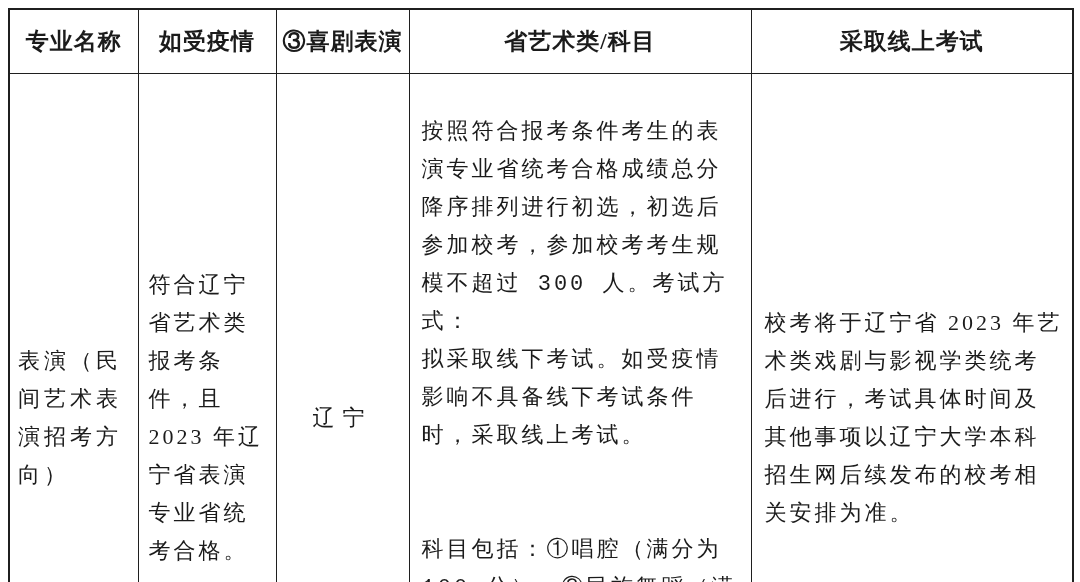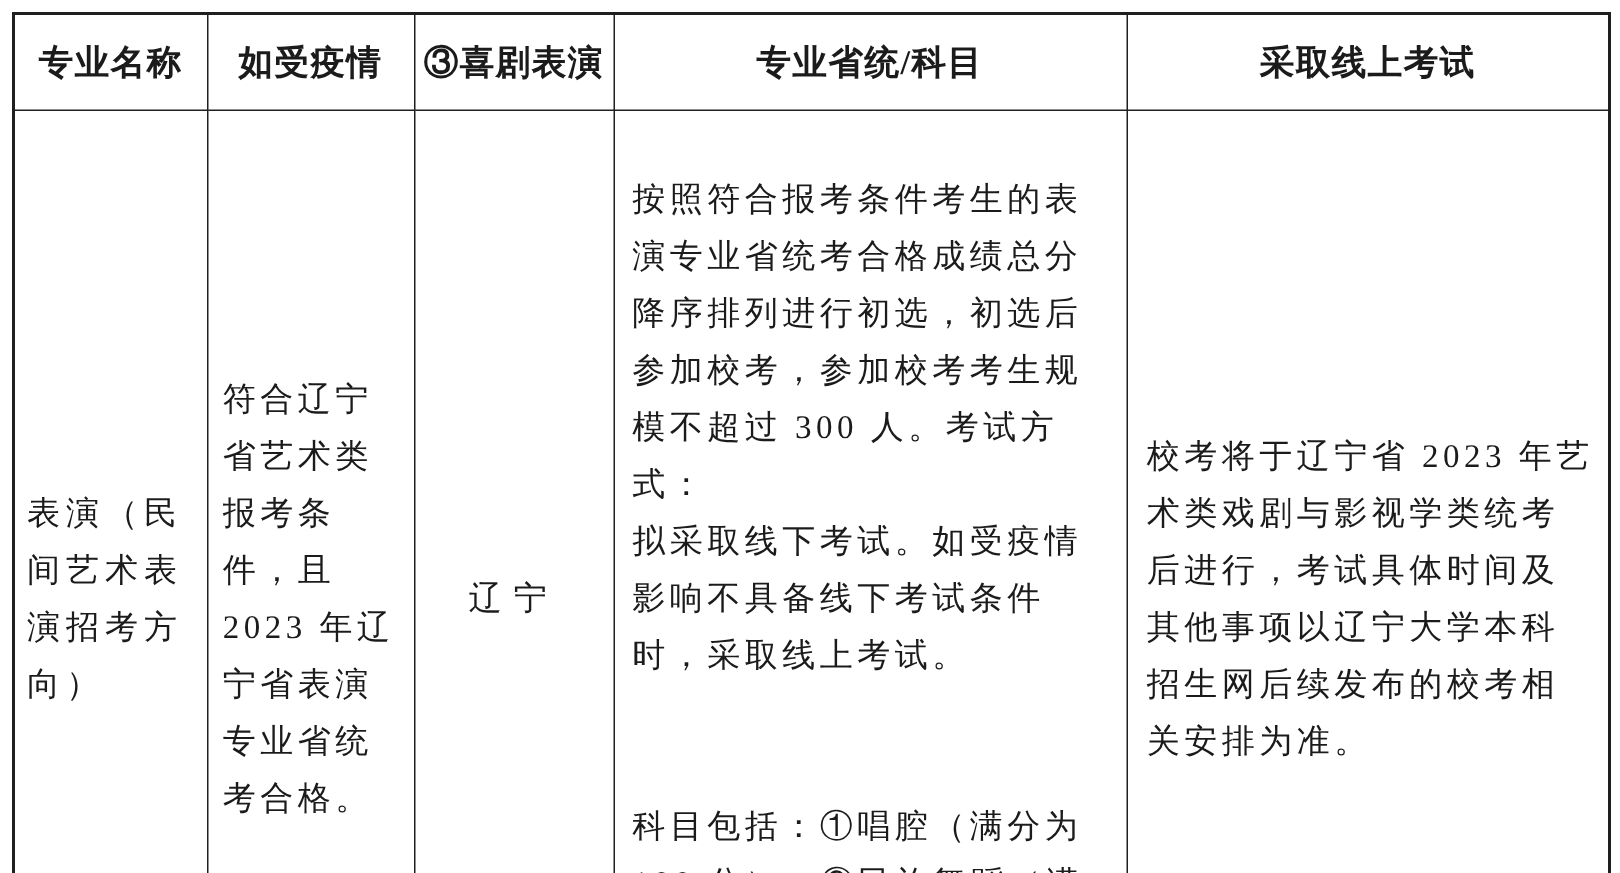--- a/index.html
+++ b/index.html
@@ -61,20 +61,21 @@
     text-align: center;
     padding: 0;
   }
   td.method {
     letter-spacing: 3px;
     padding: 2px 8px 2px 12px;
     vertical-align: middle;
   }
   td.method p {
     margin: 0;
+    font-family: Liberation Mono, monospace;
   }
   td.method p.subjects {
     margin-top: 38px;
   }
   td.matters {
     letter-spacing: 3px;
     padding: 0 6px 0 13px;
   }
 </style>
 </head>
@@ -87,21 +88,21 @@
       <col style="width:138px">
       <col style="width:133px">
       <col style="width:342px">
       <col style="width:322px">
     </colgroup>
     <thead>
       <tr>
         <th>专业名称</th>
         <th>如受疫情</th>
         <th>③喜剧表演</th>
-        <th>专业省统/科目</th>
+        <th>省艺术类/科目</th>
         <th>采取线上考试</th>
       </tr>
     </thead>
     <tbody>
       <tr>
         <td class="major">表演（民
 间艺术表
 演招考方
 向）</td>
         <td class="req">符合辽宁

